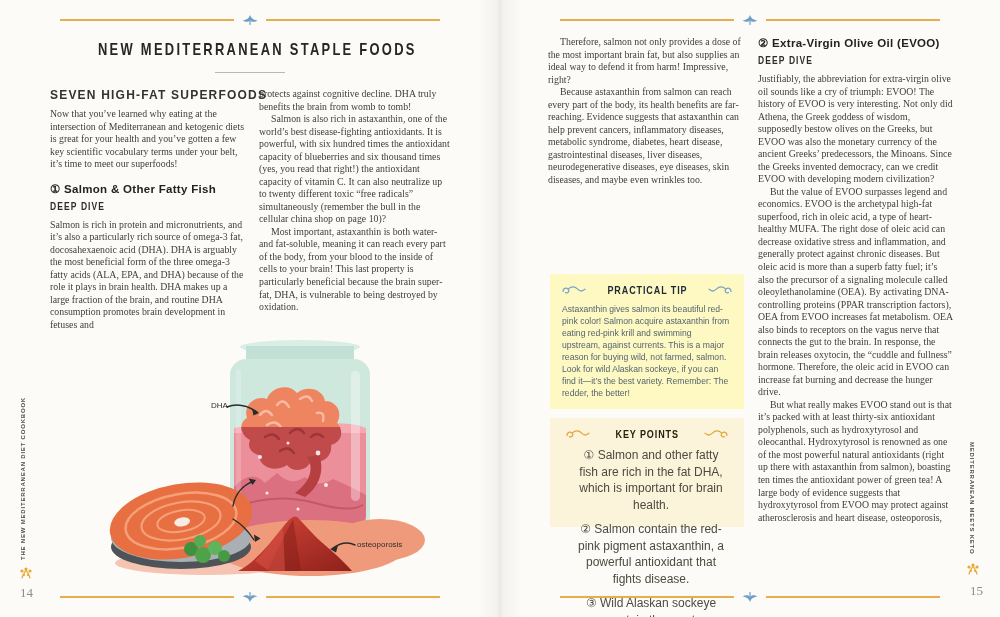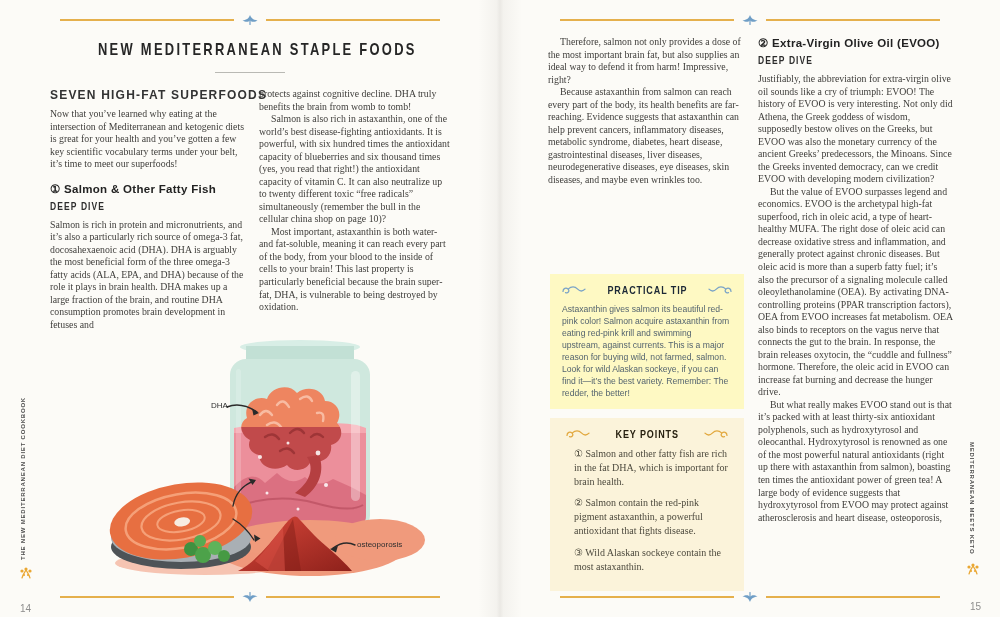--- a/index.html
+++ b/index.html
@@ -36,38 +36,38 @@
     letter-spacing:.3px; color:#222; margin:11px 0 5px; }
   .deepdive { font-family:"Liberation Sans", sans-serif; font-size:10px; font-weight:700;
     letter-spacing:1.3px; color:#2d2d2d; transform:scaleX(.85); transform-origin:left; margin-bottom:7px; }
 
   p.body { font-size:9.8px; line-height:1.28; color:#3e3d3a; text-align:left; }
   p.indent { text-indent:12px; }
 
   
   .tipbox { position:absolute; left:550px; top:258px; width:194px; height:135px;
     background:#fef9c3; padding:11px 12px;margin-top:16px; }
-  .keybox { position:absolute; left:550px; top:418px; width:194px; height:173px;
-    background:#fbf3da; padding:11px 16px; }
+  .keybox { position:absolute; left:550px; top:418px; width:194px; height:109px;
+    background:#fbf3da; padding:11px 16px;text-align:center; }
   .boxhead { display:flex; align-items:center; justify-content:space-between; margin-bottom:7px; }
   .boxhead .boxtitle { font-family:"Liberation Sans", sans-serif; font-weight:800; font-size:10px;
     letter-spacing:1px; color:#1c2836; transform:scaleX(.9); white-space:nowrap; }
   .keybox .boxhead .boxtitle { color:#27200f; }
   .tipbox p { font-family:"Liberation Sans", sans-serif; font-size:8.6px; line-height:1.4; color:#54646f; }
-  .keybox p { font-family:Liberation Serif, serif; font-size:10px; line-height:1.38; color:#4d4a3e; margin-bottom:8px;margin-left:8px; }
+  .keybox p { font-family:Liberation Sans, sans-serif; font-size:12px; line-height:1.38; color:#4d4a3e; margin-bottom:8px;margin-left:8px; }
 
   
   .spine { position:absolute; font-family:"Liberation Sans", sans-serif; font-weight:700;
     font-size:6px; letter-spacing:.8px; color:#4d4d4d; writing-mode:vertical-rl; white-space:nowrap; }
   .spine-left { left:20px; top:412px; height:148px; transform:rotate(180deg); }
   .spine-right { left:969px; top:442px; height:108px; }
   .spine-orn { position:absolute; }
   .orn-left { left:19px; top:566px; }
   .orn-right { left:966px; top:562px; }
-  .pagenum { position:absolute; font-family:Liberation Sans, sans-serif; font-size:10px; color:#8e8e8e;margin-top:18px; }
+  .pagenum { position:absolute; font-family:Liberation Serif, serif; font-size:13px; color:#8e8e8e; }
   .num-left { left:20px; top:585px; }
   .num-right { left:970px; top:583px; }
 
   
   .illustration { position:absolute; left:55px; top:335px; width:400px; height:250px; }
   .illustration svg { position:absolute; inset:0; }
   .ill-label { position:absolute; font-family:"Liberation Sans", sans-serif; font-size:8px; color:#2e2e2e; }
   .lbl-dha { left:148px; top:66px;padding-left:8px; }
   .lbl-asta { left:302px; top:205px; }
 </style>

